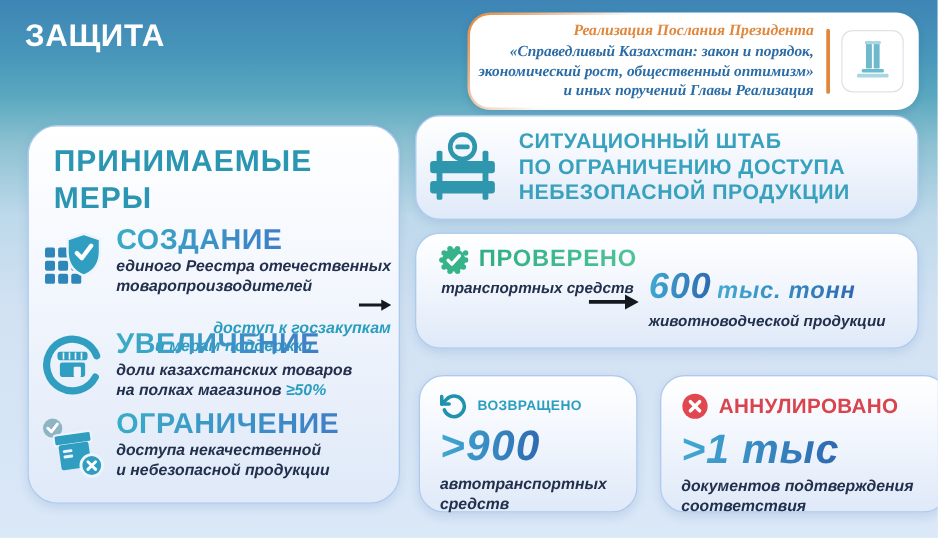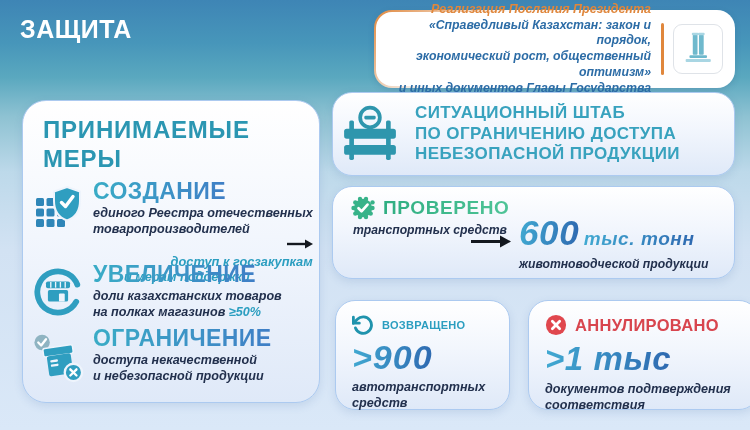--- a/index.html
+++ b/index.html
@@ -7,21 +7,21 @@
   .slide{
     position:relative;width:750px;height:430px;overflow:hidden;
     background:linear-gradient(180deg,#3e85b5 0%,#4796ba 10%,#5aa8bf 18%,#8ec2d2 27%,#bdd9ea 40%,#d2e2f3 58%,#dae8f8 100%);
   }
   .page-title{position:absolute;left:20px;top:14px;color:#fff;font-size:25px;font-weight:800;line-height:1.26;letter-spacing:.5px;}
 
   
   .header-card{position:absolute;left:374px;top:10px;width:361px;height:78px;border-radius:18px;
     background:linear-gradient(135deg,var(--orange,#e0873c) 0%,#f8fafc 30%,#ffffff 60%);
     padding:2px;box-sizing:border-box;box-shadow:0 2px 6px rgba(40,80,130,.20);}
-  .header-inner{display:flex;align-items:center;height:100%;background:#fff;border-radius:16px;padding:5px 10px 5px 6px;box-sizing:border-box;}
+  .header-inner{display:flex;align-items:center;height:100%;background:#fff;border-radius:16px;padding:5px 10px 5px 6px;box-sizing:border-box;font-family:Liberation Serif, serif;}
   .header-text{flex:1;text-align:right;padding-right:10px;font-style:italic;font-weight:700;}
   .kicker{color:var(--orange,#e0873c);font-size:12.5px;margin-bottom:2px;}
   .quote{color:var(--quote-blue,#2c6ca6);font-size:12.3px;line-height:1.28;}
   .header-divider{width:3px;height:52px;background:var(--orange,#e0873c);border-radius:2px;flex-shrink:0;}
   .logo-box{width:48px;height:48px;border:1px solid #dfe3e8;border-radius:9px;margin-left:9px;display:flex;align-items:center;justify-content:center;background:#fff;flex-shrink:0;}
 
   
   .card{position:absolute;border-radius:20px;border:1px solid #accaf0;
     background:linear-gradient(180deg,#ffffff 0%,#f2f6fd 45%,#dfe9f8 100%);
     box-shadow:0 3px 8px rgba(70,110,170,.15);box-sizing:border-box;}
@@ -48,21 +48,21 @@
   
   .checked-card{left:332px;top:186px;width:403px;height:93px;}
   .label-row{display:flex;align-items:center;gap:8px;}
   .checked-label-row{position:absolute;left:18px;top:9px;}
   .checked-label{font-size:19px;font-weight:800;letter-spacing:.6px;text-align:center;}
   .ggreen{background:linear-gradient(92deg,var(--green,#2fae82),#4fc497);-webkit-background-clip:text;background-clip:text;color:transparent;}
   .gnum{background:linear-gradient(95deg,var(--num-grad-1,#41aad2),var(--num-grad-2,#2e68b0));-webkit-background-clip:text;background-clip:text;color:transparent;display:inline-block;}
   .stat1{position:absolute;left:20px;top:32px;}
   .stat2{position:absolute;left:186px;top:27px;}
   .stat-value{font-size:28px;font-weight:800;font-style:italic;letter-spacing:.6px;line-height:1.1;}
-  .stat-value-big{font-size:35px;}
+  .stat-value-big{font-size:29px;}
   .stat-unit{font-size:19px;}
   .stat-caption{font-size:12.2px;font-style:italic;font-weight:700;color:var(--dark,#22304d);margin-top:4px;}
   .stat-arrow{position:absolute;left:138px;top:47px;}
 
   
   .returned-card{left:335px;top:300px;width:175px;height:110px;padding:13px 10px 0 16px;}
   .returned-label{font-size:11px;font-weight:800;color:var(--teal-text,#2499b3);letter-spacing:.3px;}
   .big-num{font-size:34px;font-weight:800;font-style:italic;letter-spacing:1px;line-height:1.15;margin-top:2px;}
   .bottom-caption{font-size:12.6px;font-style:italic;font-weight:700;color:var(--dark,#22304d);line-height:1.3;margin-top:2px;}
   .annulled-card{left:528px;top:300px;width:231px;height:110px;padding:13px 10px 0 16px;}
@@ -78,21 +78,21 @@
     <div>ЗАЩИТА</div>
   </div>
 
   <div class="header-card">
     <div class="header-inner">
       <div class="header-text">
         <div class="kicker">Реализация Послания Президента</div>
         <div class="quote">
           <div>«Справедливый Казахстан: закон и порядок,</div>
           <div>экономический рост, общественный оптимизм»</div>
-          <div>и иных документов Главы Государства</div>
+          <div>и иных поручений Главы Реализация</div>
         </div>
       </div>
       <div class="header-divider"></div>
       <div class="logo-box">
         <svg width="38" height="38" viewBox="0 0 40 40">
           <rect x="14.5" y="5" width="5" height="21" rx="1" fill="#6fb9cd"></rect>
           <rect x="21" y="5" width="5" height="21" rx="1" fill="#6fb9cd"></rect>
           <rect x="13.5" y="3" width="7" height="2.6" rx="1" fill="#a9d6e3"></rect>
           <rect x="20" y="3" width="7" height="2.6" rx="1" fill="#a9d6e3"></rect>
           <rect x="11" y="26.5" width="18.5" height="3" rx="1" fill="#6fb9cd"></rect>

